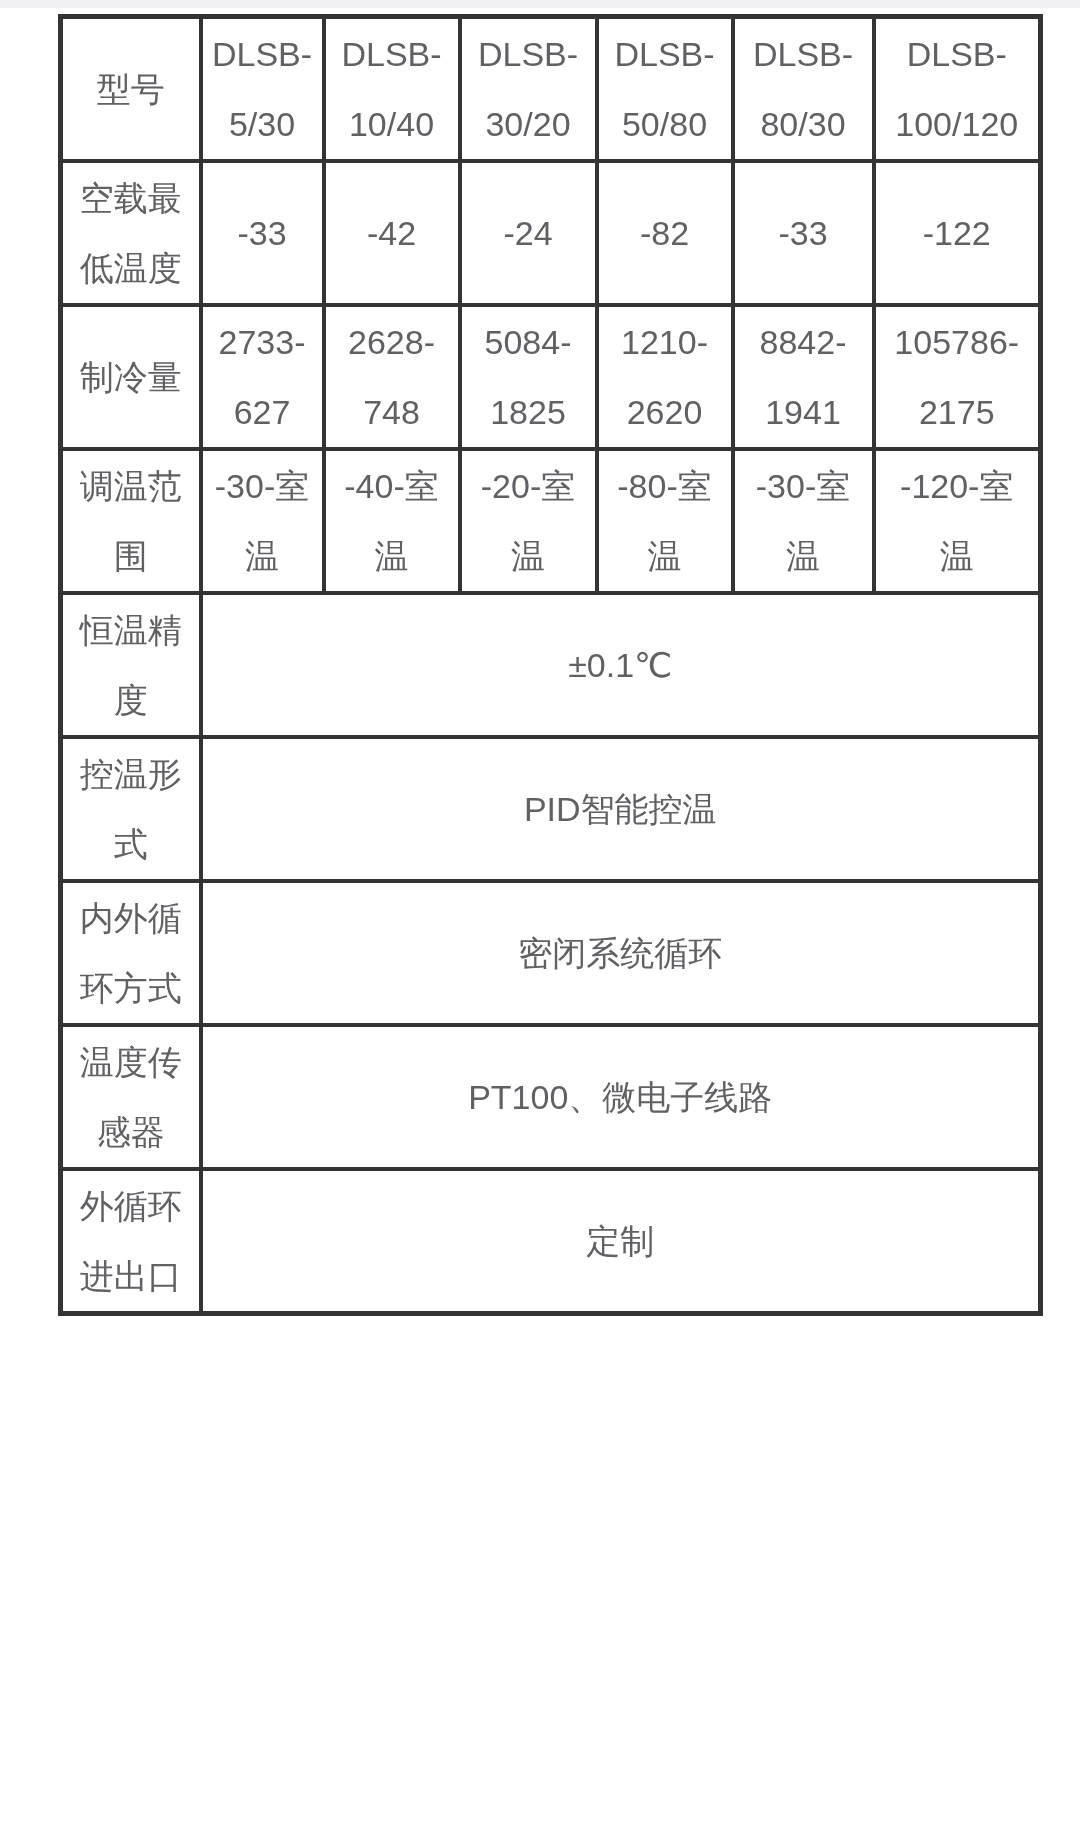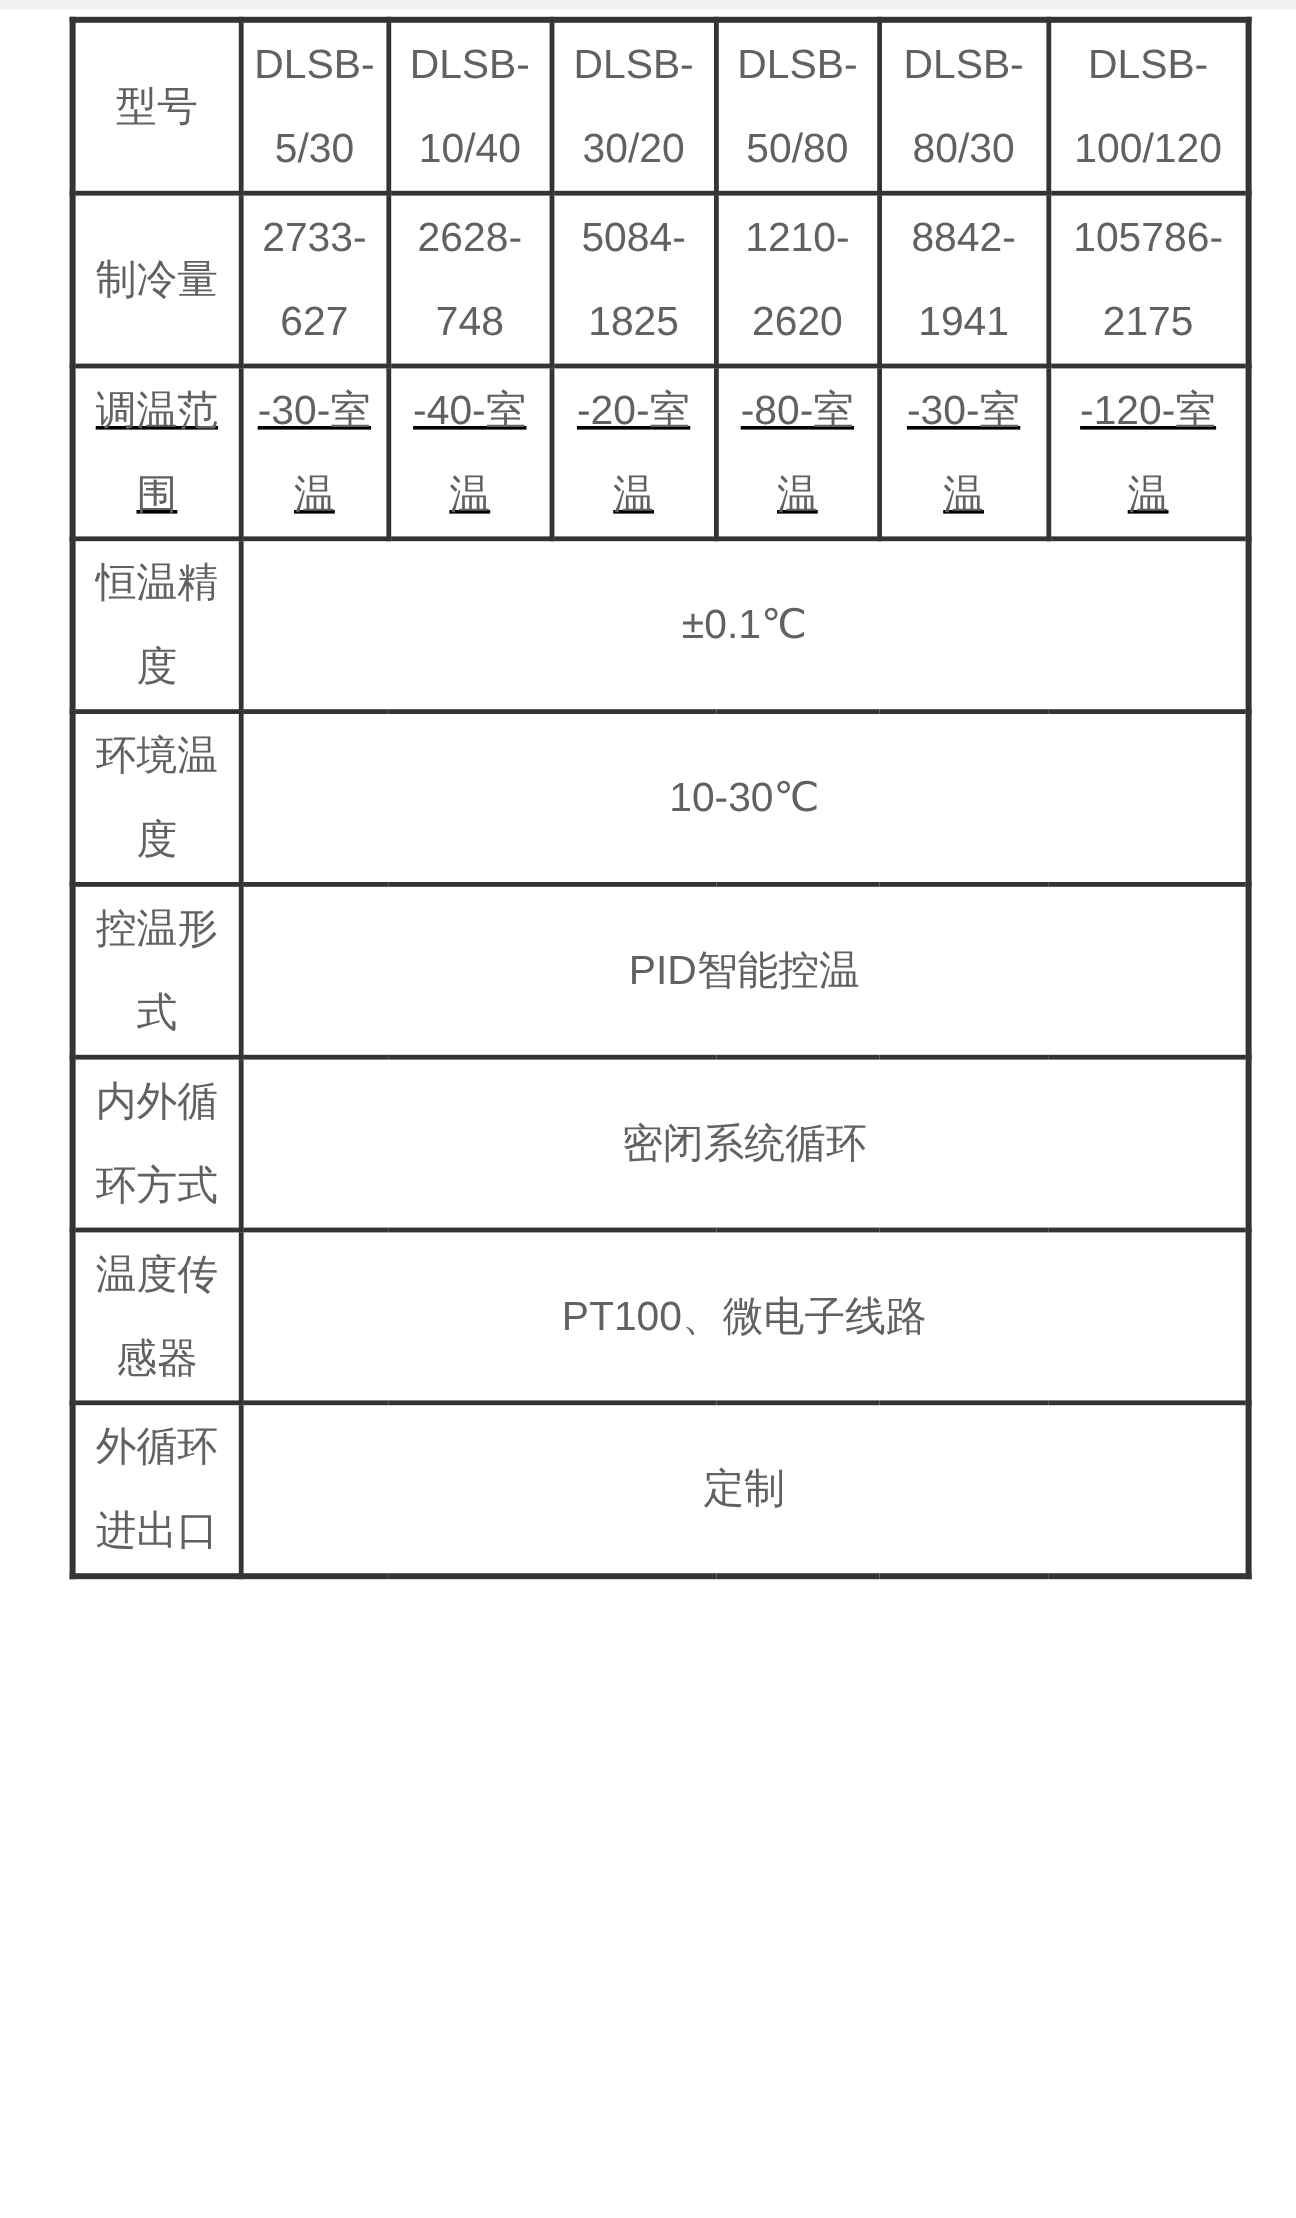--- a/index.html
+++ b/index.html
@@ -72,60 +72,65 @@
 10/40</td>
         <td>DLSB-
 30/20</td>
         <td>DLSB-
 50/80</td>
         <td>DLSB-
 80/30</td>
         <td>DLSB-
 100/120</td>
       </tr>
+      <tr style="height: 142px;">
+        <td>空载最
+低温度</td>
+        <td>-33</td>
+        <td>-42</td>
+        <td>-24</td>
+        <td>-82</td>
+        <td>-33</td>
+        <td>-122</td>
+      </tr>
       <tr style="height: 140px;">
         <td>制冷量</td>
         <td>2733-
 627</td>
         <td>2628-
 748</td>
         <td>5084-
 1825</td>
         <td>1210-
 2620</td>
         <td>8842-
 1941</td>
         <td>105786-
 2175</td>
       </tr>
-      <tr style="height: 140px; text-decoration: underline;">
+      <tr style="height: 140px;">
         <td>调温范
 围</td>
         <td>-30-室
 温</td>
         <td>-40-室
 温</td>
         <td>-20-室
 温</td>
         <td>-80-室
 温</td>
         <td>-30-室
 温</td>
         <td>-120-室
 温</td>
       </tr>
       <tr style="height: 140px;">
         <td>恒温精
 度</td>
         <td colspan="6">±0.1℃</td>
-      </tr>
-      <tr style="height: 140px;">
-        <td>环境温
-度</td>
-        <td colspan="6">10-30℃</td>
       </tr>
       <tr style="height: 140px;">
         <td>控温形
 式</td>
         <td colspan="6">PID智能控温</td>
       </tr>
       <tr style="height: 140px;">
         <td>内外循
 环方式</td>
         <td colspan="6">密闭系统循环</td>

